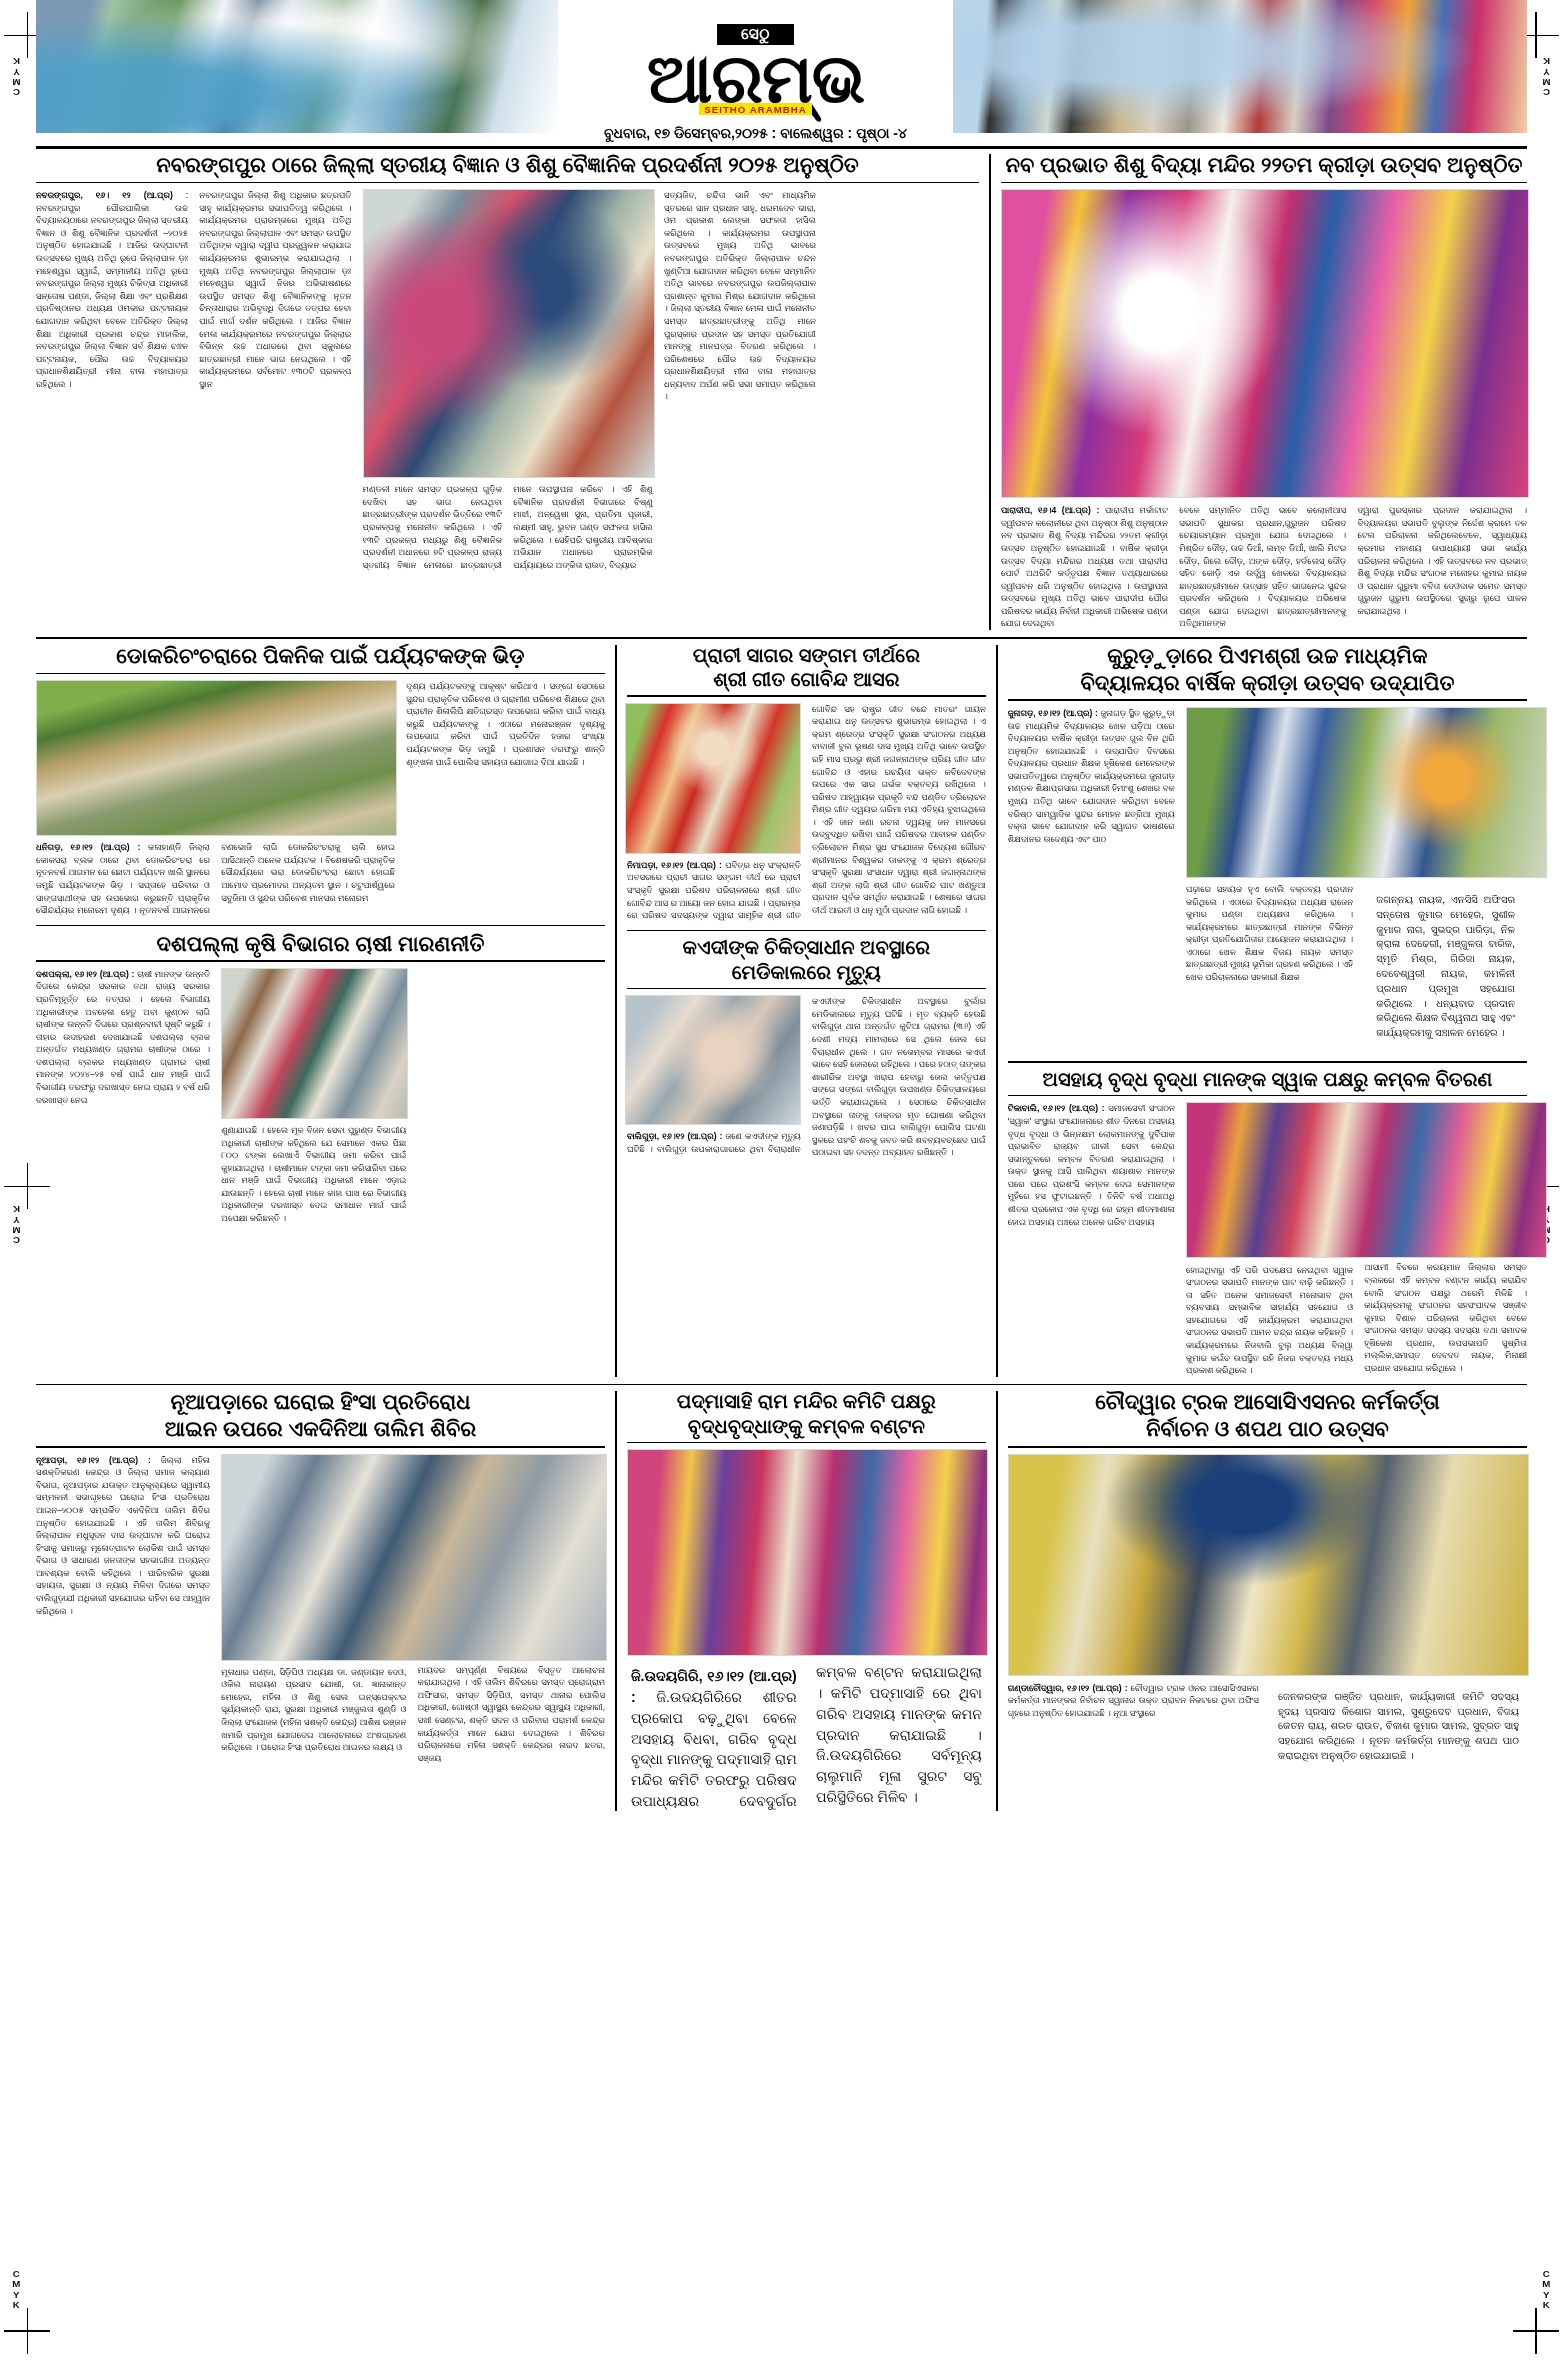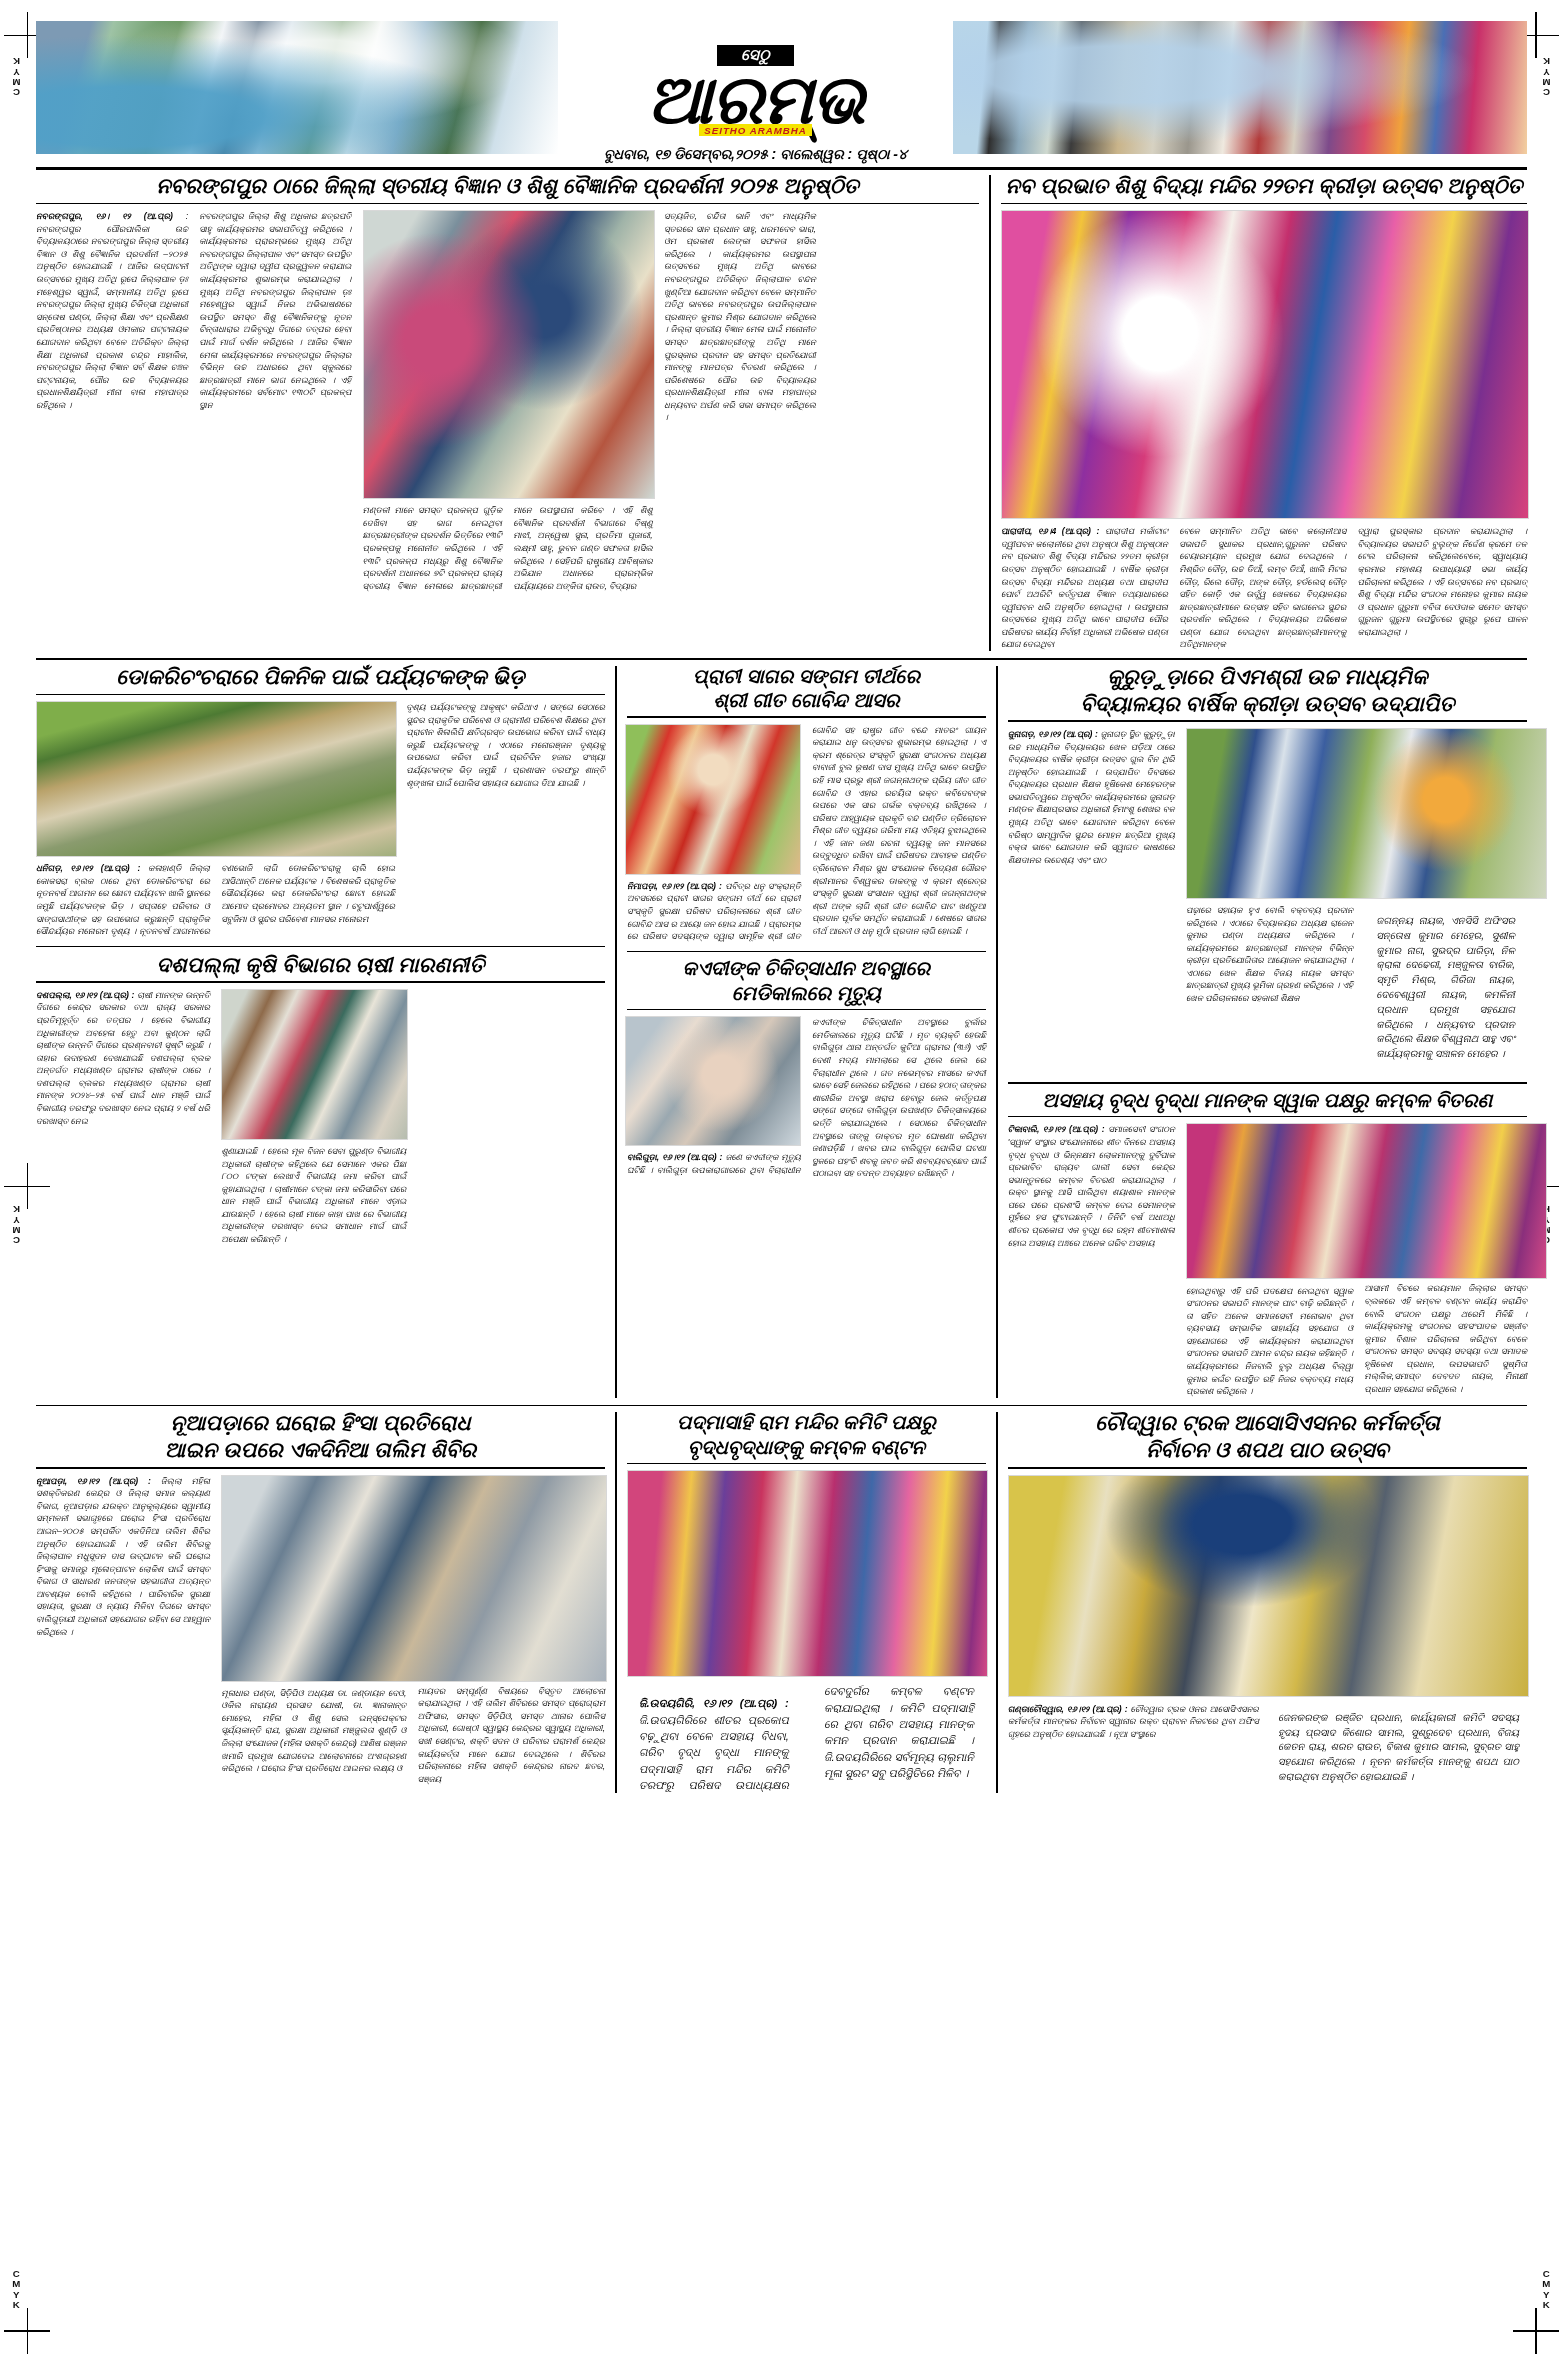--- a/index.html
+++ b/index.html
@@ -8,21 +8,21 @@
   
   .regmark{position:absolute;width:46px;height:46px;pointer-events:none;}
   .regmark .v{position:absolute;left:22.5px;top:0;width:1.5px;height:46px;background:#000;}
   .regmark .h{position:absolute;top:22.5px;left:0;width:46px;height:1.5px;background:#000;}
   .cmyk{position:absolute;font-size:9.7px;letter-spacing:0.5px;line-height:1.05;
         color:#111;font-family:"Liberation Sans",sans-serif;font-weight:600;}
   .cmyk.flip{transform:rotate(180deg);}
   .cmyk span{display:block;text-align:center;}
 
   
-  .page{position:absolute;left:36px;top:21px;width:1491px;height:2331px;font-style:italic;}
+  .page{position:absolute;left:36px;top:0;width:1491px;height:2331px;}
 
   
   .masthead{position:relative;height:143px;display:flex;align-items:flex-start;}
   .mast-img{height:133px;background-size:cover;background-position:center;}
   .mast-left{width:522px;
     background:
       radial-gradient(ellipse at 18% 72%, rgba(80,160,200,.95) 0 22%, rgba(0,0,0,0) 60%),
       radial-gradient(ellipse at 55% 30%, rgba(255,255,255,.85) 0 16%, rgba(0,0,0,0) 50%),
       linear-gradient(105deg,#7d9ab4 0 10%,#9ec3a5 14%,#5f8f55 26%,#e9eef2 34%,#35506a 40%,
         #c9d9e4 46%,#6f9a6a 55%,#f2f5f3 62%,#8fb3c9 70%,#486f45 80%,#cfe0ea 88%,#ffffff 100%);}
@@ -371,21 +371,21 @@
     </div>
 
     <div style="width:1.5px;background:#000;margin:0 10.2px;"></div>
 
     <div style="width:359px;">
       <div class="hl hl-md">ପଦ୍ମାସାହି ରାମ ମନ୍ଦିର କମିଟି ପକ୍ଷରୁ</div>
       <div class="hl hl-md" style="margin-top:3.1px;">ବୃଦ୍ଧବୃଦ୍ଧାଙ୍କୁ କମ୍ବଳ ବଣ୍ଟନ</div>
       <div class="sep" style="margin:5.1px 0 6.1px;"></div>
       <div class="photo ph-women" style="width:100%;height:205px;margin-bottom:6.1px;"></div>
       <div style="column-count:2;column-gap:11.3px;">
-        <p style="font-size:11px;line-height:1.48;text-align:justify;margin:12px;">
+        <p style="font-size:14px;line-height:1.48;text-align:justify;margin:4px;">
           <span class="lead">ଜି.ଉଦୟଗିରି, ୧୬।୧୨ (ଆ.ପ୍ର) :</span>
           <span>ଜି.ଉଦୟଗିରିରେ ଶୀତର ପ୍ରକୋପ ବଢ଼ୁଥିବା ବେଳେ ଅସହାୟ ବିଧବା, ଗରିବ ବୃଦ୍ଧ ବୃଦ୍ଧା ମାନଙ୍କୁ ପଦ୍ମାସାହି ରାମ ମନ୍ଦିର କମିଟି ତରଫରୁ ପରିଷଦ ଉପାଧ୍ୟକ୍ଷର ଦେବଦୁର୍ଗର କମ୍ବଳ ବଣ୍ଟନ କରାଯାଇଥିଲା । କମିଟି ପଦ୍ମାସାହି ରେ ଥିବା ଗରିବ ଅସହାୟ ମାନଙ୍କ କମନ ପ୍ରଦାନ କରାଯାଇଛି । ଜି.ଉଦୟଗିରିରେ ସର୍ବମୂନ୍ୟ ଚାଲୁମାନି ମୂଳା ସୁରଟ ସବୁ ପରିସ୍ଥିତିରେ ମିଳିବ ।</span>
         </p>
       </div>
     </div>
 
     <div style="width:1.5px;background:#000;margin:0 10.2px;"></div>
 
     <div class="grow">
       <div class="hl hl-lg">ଚୌଦ୍ୱାର ଟ୍ରକ ଆସୋସିଏସନର କର୍ମକର୍ତ୍ତା</div>

